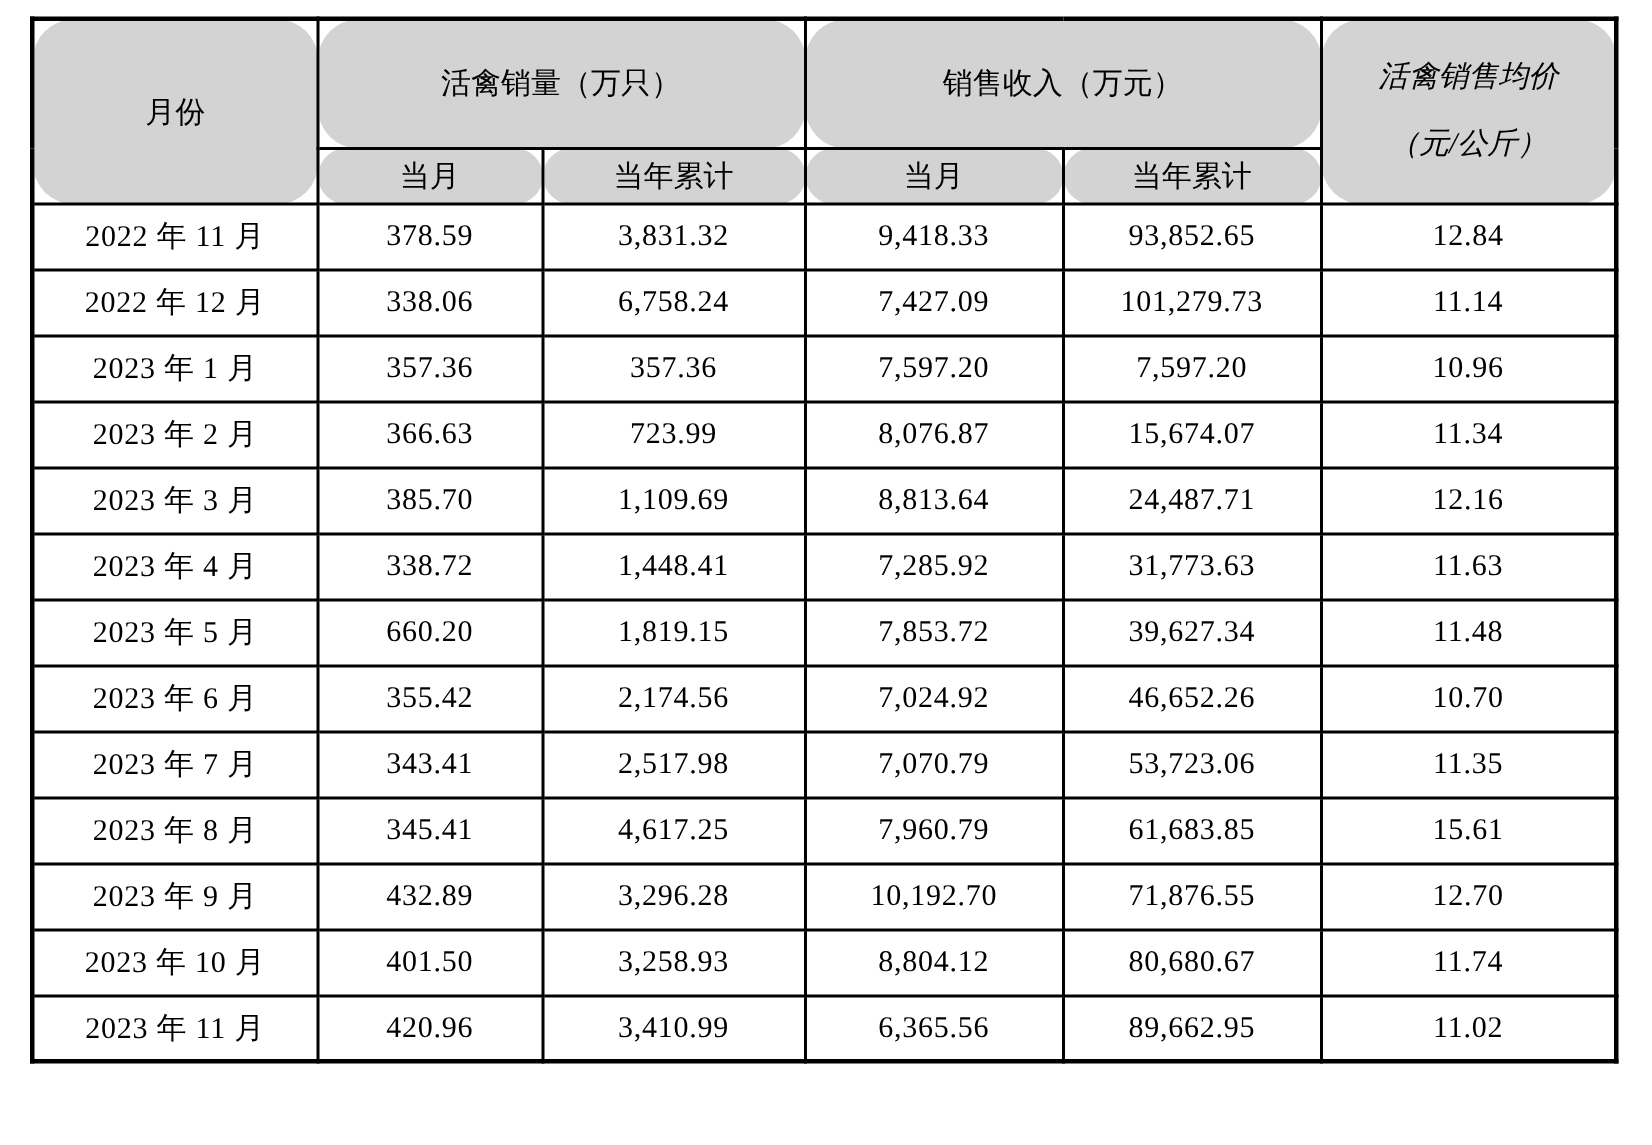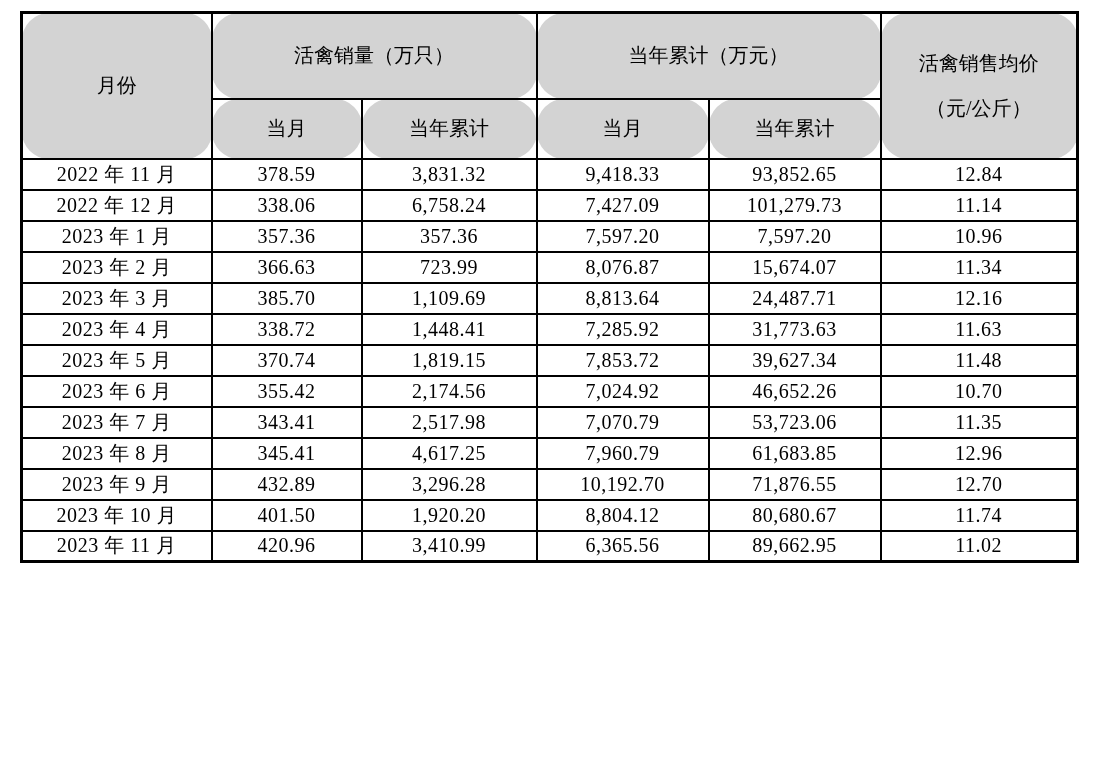--- a/index.html
+++ b/index.html
@@ -39,43 +39,43 @@
     font-weight: normal;
     color: var(--text);
     overflow: hidden;
     white-space: nowrap;
   }
   table.data-table thead th {
     background: var(--header-bg);
     border-radius: 27px;
   }
   tr.header-row-top    { height: 86px; }
-  tr.header-row-sub    { height: 60px; }
-  tbody tr.data-row    { height: 31px; }
-  th.price-header div  { line-height: 45px; }
+  tr.header-row-sub    { height: 37px; }
+  tbody tr.data-row    { height: 44px; }
+  th.price-header div  { line-height: 45px; font-style: italic; }
   td.num-cell, td.month-cell { letter-spacing: 0.5px; }
 </style>
 </head>
 <body>
 
 <div class="page">
   <table class="data-table">
     <colgroup>
       <col style="width:190px">
       <col style="width:150px">
       <col style="width:175px">
       <col style="width:172px">
       <col style="width:172px">
       <col style="width:197px">
     </colgroup>
     <thead>
       <tr class="header-row-top">
         <th rowspan="2">月份</th>
         <th colspan="2">活禽销量（万只）</th>
-        <th colspan="2">当年累计（万元）</th>
+        <th colspan="2">销售收入（万元）</th>
         <th rowspan="2" class="price-header">
           <div>活禽销售均价</div>
           <div>（元/公斤）</div>
         </th>
       </tr>
       <tr class="header-row-sub">
         <th>当月</th>
         <th>当年累计</th>
         <th>当月</th>
         <th>当年累计</th>
@@ -125,21 +125,21 @@
       <tr class="data-row">
         <td class="month-cell">2023 年 4 月</td>
         <td class="num-cell">338.72</td>
         <td class="num-cell">1,448.41</td>
         <td class="num-cell">7,285.92</td>
         <td class="num-cell">31,773.63</td>
         <td class="num-cell">11.63</td>
       </tr>
       <tr class="data-row">
         <td class="month-cell">2023 年 5 月</td>
-        <td class="num-cell">370.74</td>
+        <td class="num-cell">660.20</td>
         <td class="num-cell">1,819.15</td>
         <td class="num-cell">7,853.72</td>
         <td class="num-cell">39,627.34</td>
         <td class="num-cell">11.48</td>
       </tr>
       <tr class="data-row">
         <td class="month-cell">2023 年 6 月</td>
         <td class="num-cell">355.42</td>
         <td class="num-cell">2,174.56</td>
         <td class="num-cell">7,024.92</td>
@@ -153,34 +153,34 @@
         <td class="num-cell">7,070.79</td>
         <td class="num-cell">53,723.06</td>
         <td class="num-cell">11.35</td>
       </tr>
       <tr class="data-row">
         <td class="month-cell">2023 年 8 月</td>
         <td class="num-cell">345.41</td>
         <td class="num-cell">4,617.25</td>
         <td class="num-cell">7,960.79</td>
         <td class="num-cell">61,683.85</td>
-        <td class="num-cell">12.96</td>
+        <td class="num-cell">15.61</td>
       </tr>
       <tr class="data-row">
         <td class="month-cell">2023 年 9 月</td>
         <td class="num-cell">432.89</td>
         <td class="num-cell">3,296.28</td>
         <td class="num-cell">10,192.70</td>
         <td class="num-cell">71,876.55</td>
         <td class="num-cell">12.70</td>
       </tr>
       <tr class="data-row">
         <td class="month-cell">2023 年 10 月</td>
         <td class="num-cell">401.50</td>
-        <td class="num-cell">1,920.20</td>
+        <td class="num-cell">3,258.93</td>
         <td class="num-cell">8,804.12</td>
         <td class="num-cell">80,680.67</td>
         <td class="num-cell">11.74</td>
       </tr>
       <tr class="data-row">
         <td class="month-cell">2023 年 11 月</td>
         <td class="num-cell">420.96</td>
         <td class="num-cell">3,410.99</td>
         <td class="num-cell">6,365.56</td>
         <td class="num-cell">89,662.95</td>

